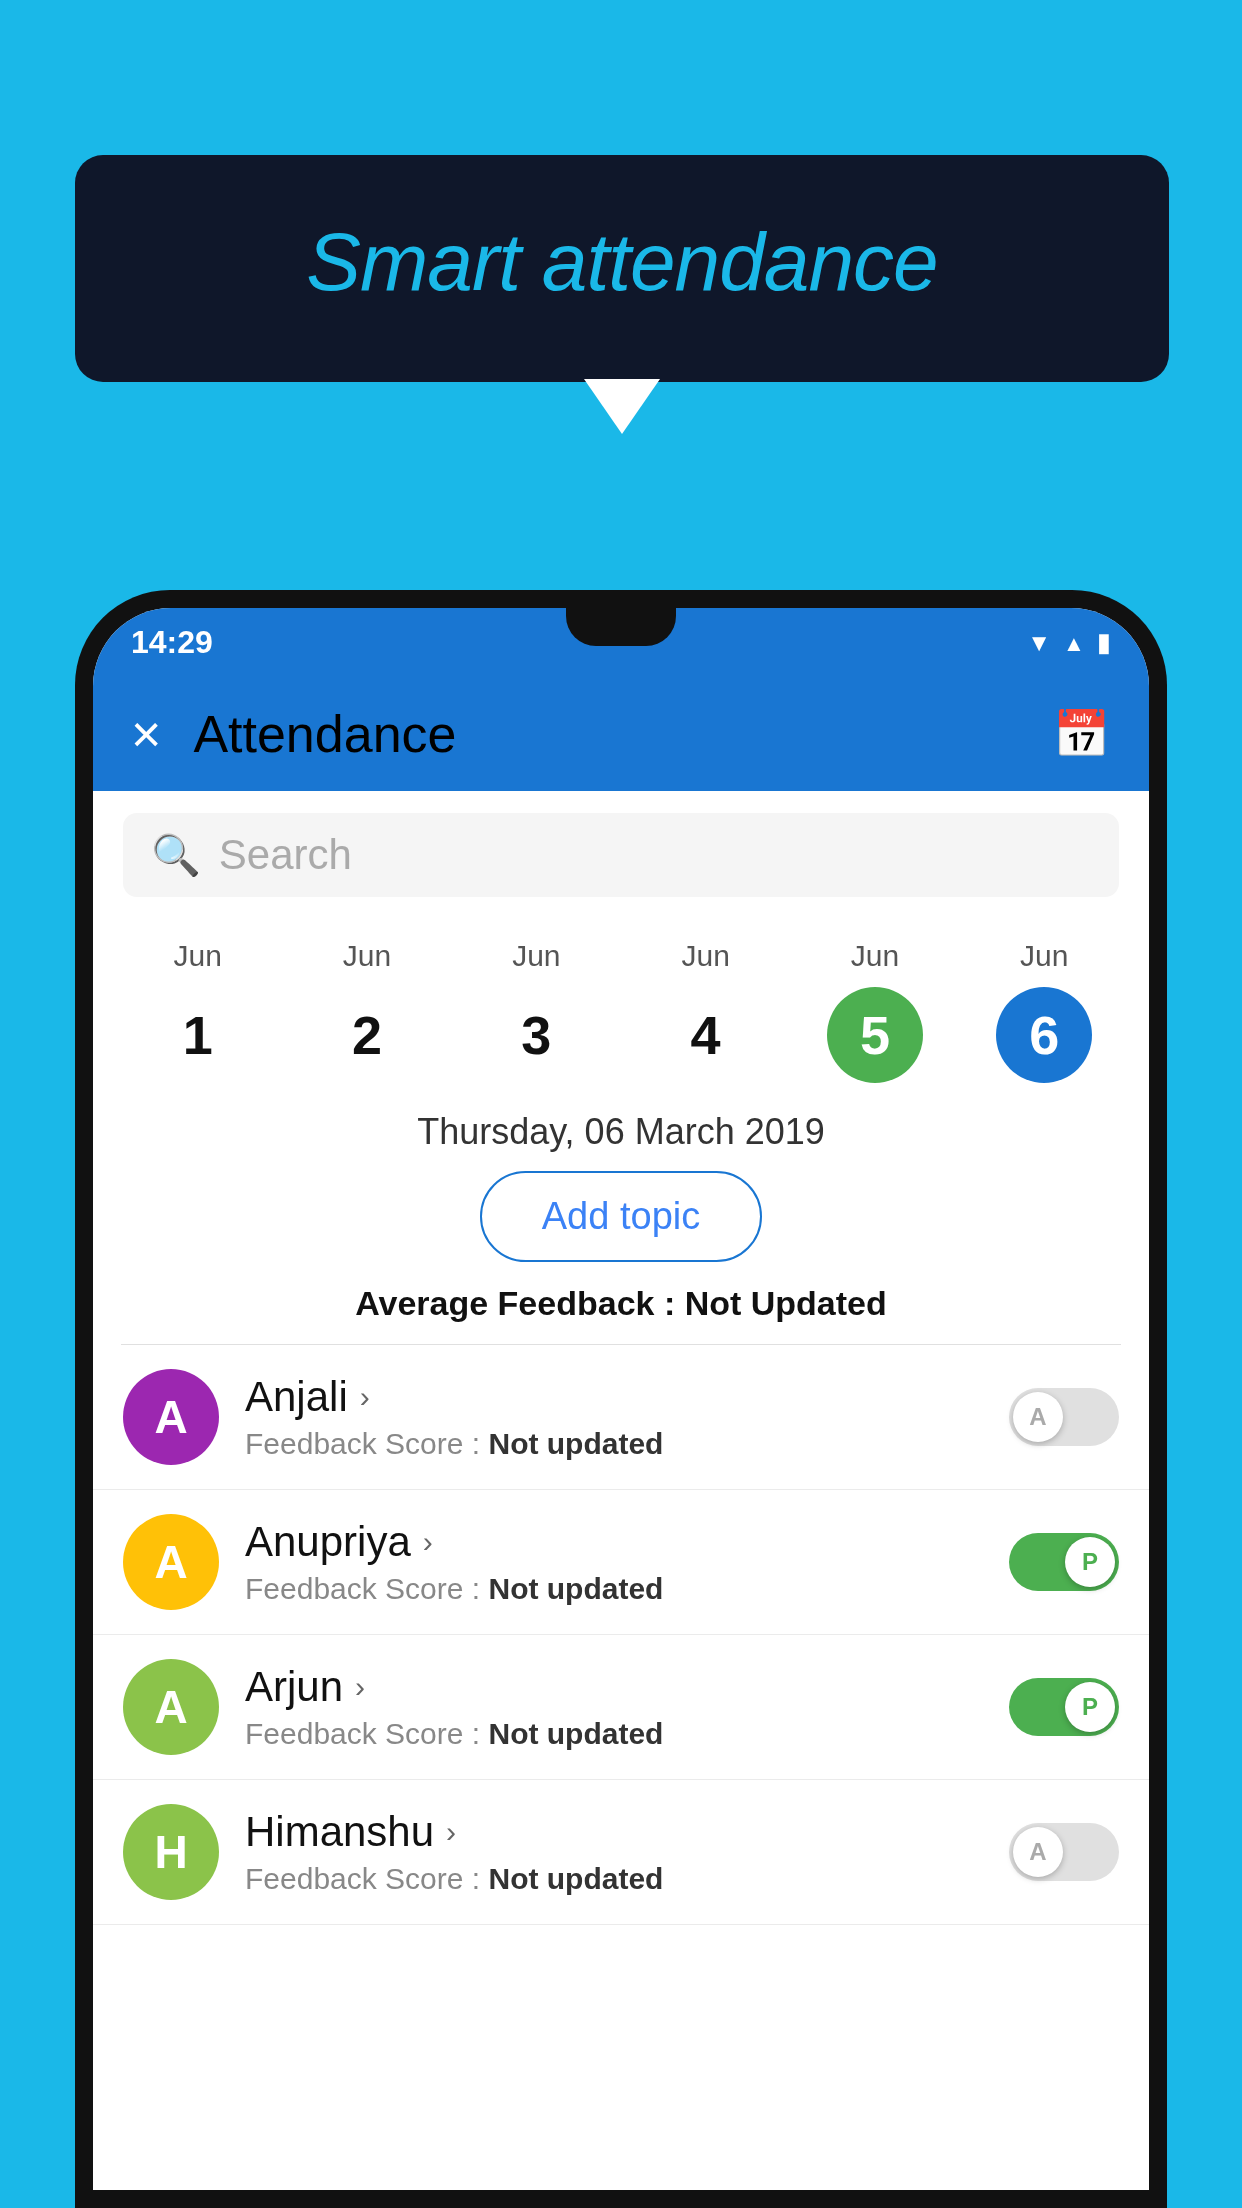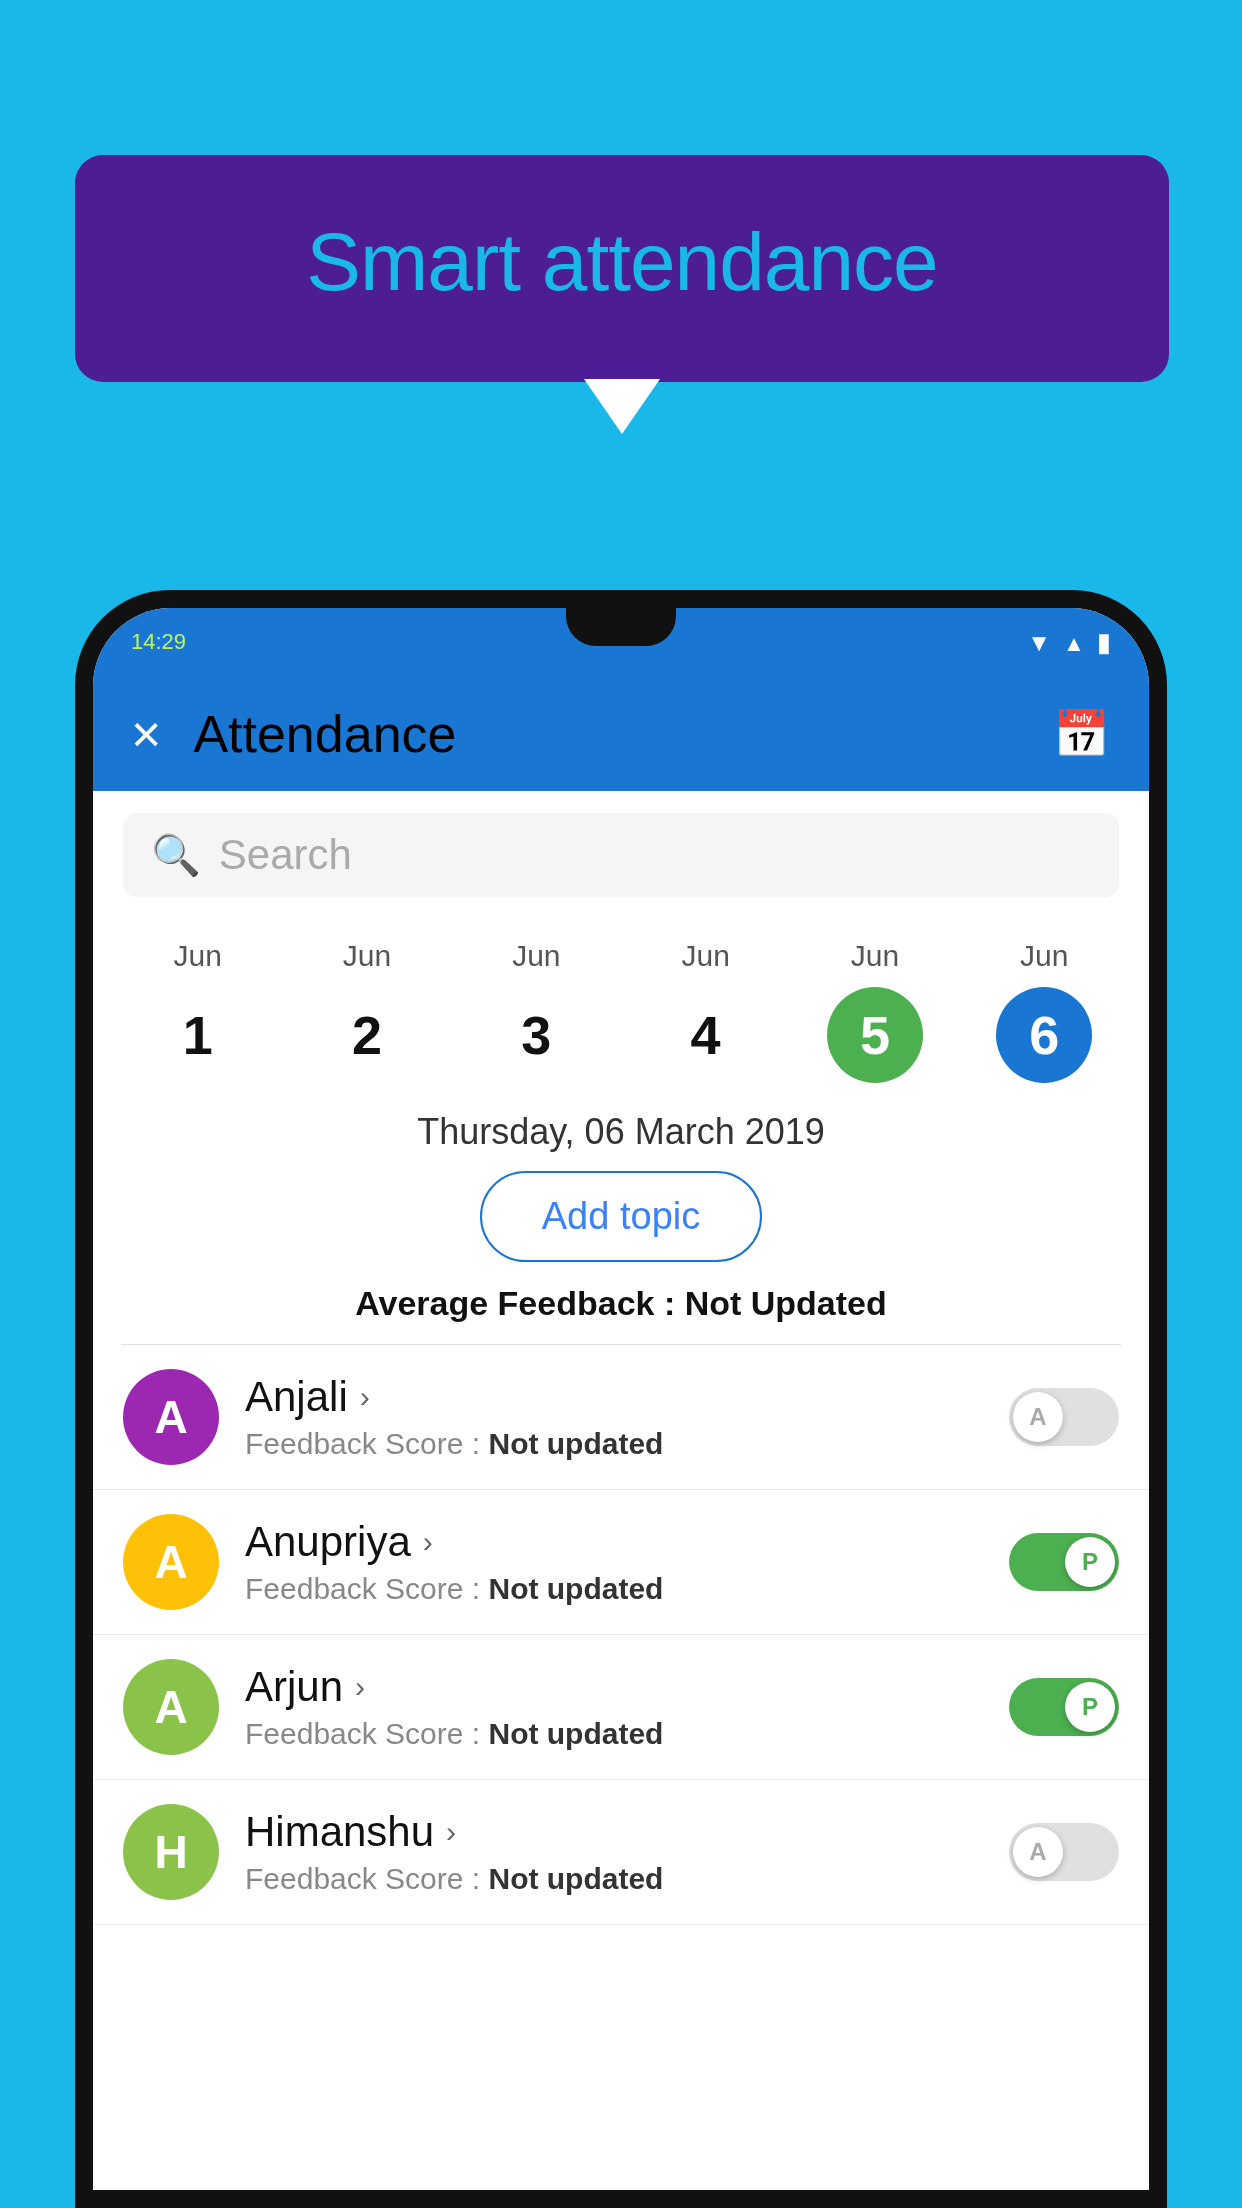--- a/index.html
+++ b/index.html
@@ -12,24 +12,25 @@
       overflow: hidden;
       position: relative;
     }
 
     
     .speech-bubble {
       position: absolute;
       top: 155px;
       left: 75px;
       right: 73px;
-      background: #4c1d95;
+      background: #0f172a;
       border-radius: 28px;
       padding: 60px 50px 55px;
       text-align: center;
+      font-style: italic;
     }
     .speech-bubble::after {
       content: '';
       position: absolute;
       bottom: -52px;
       left: 50%;
       transform: translateX(-50%);
       width: 0;
       height: 0;
       border-left: 38px solid transparent;
@@ -72,23 +73,23 @@
     
     .status-bar {
       background: #1976d2;
       height: 68px;
       display: flex;
       align-items: center;
       padding: 0 38px;
       position: relative;
     }
     .status-time {
-      color: #bef264;
-      font-size: 22px;
-      font-weight: 400;
+      color: #ffffff;
+      font-size: 32px;
+      font-weight: 700;
     }
     .status-icons {
       position: absolute;
       right: 38px;
       display: flex;
       align-items: center;
       gap: 12px;
     }
     .notch {
       position: absolute;

